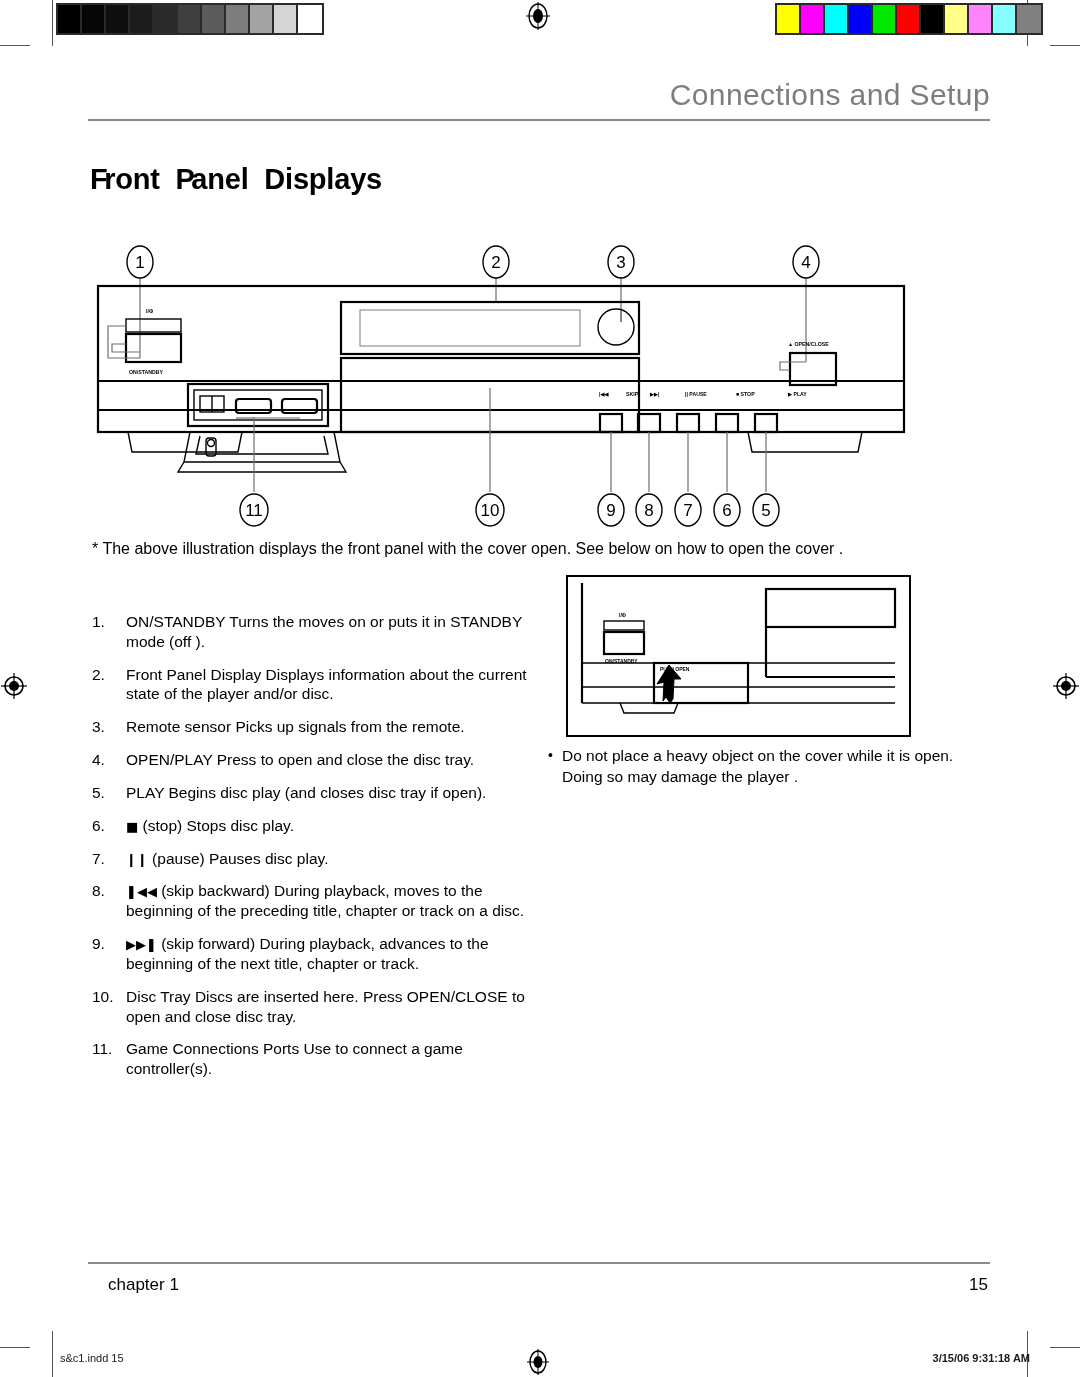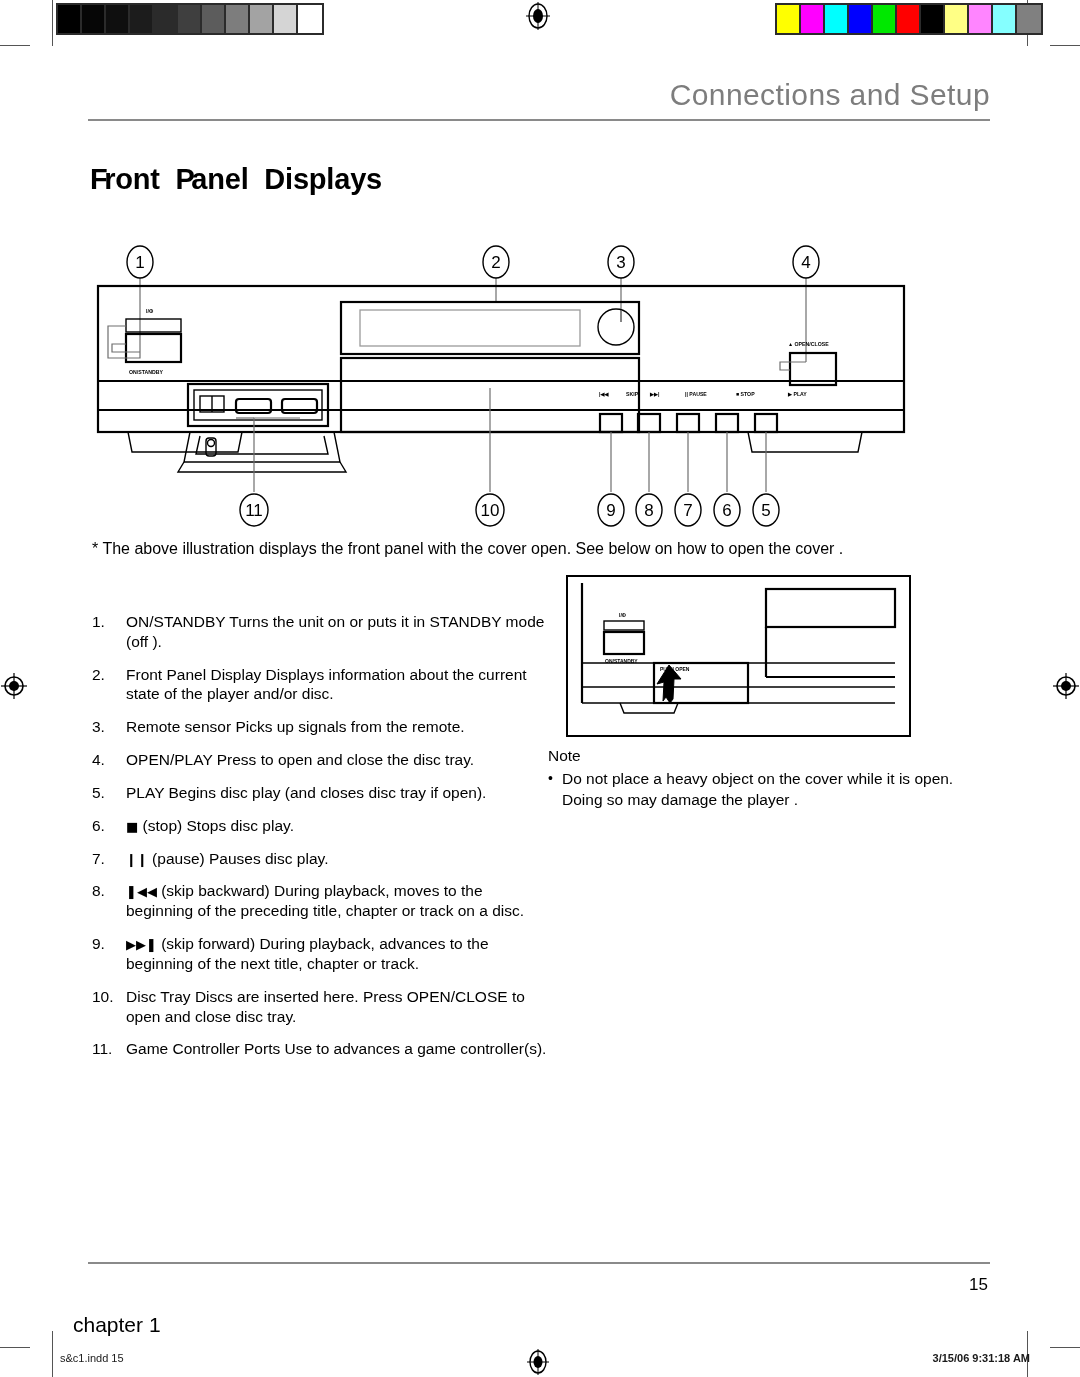--- a/index.html
+++ b/index.html
@@ -65,21 +65,21 @@
   #note-figure { position: absolute; left: 566px; top: 575px; width: 345px; height: 162px; border: 2px solid #000; }
   #note-figure svg { display: block; }
   #note-block { position: absolute; left: 548px; top: 746px; width: 420px; font-size: 15.5px; line-height: 1.35; }
   #note-heading { margin-bottom: 2px; }
   #note-body { display: flex; }
   #note-bullet { flex: 0 0 14px; font-size: 14px; line-height: 1.4; }
   #note-text { flex: 1; }
 
   
   #footer-rule { position: absolute; left: 88px; top: 1262px; width: 902px; height: 2px; background: #8a8a8a; }
-  #footer-left { position: absolute; left: 73px; top: 1275px; font-size: 21px; margin-top: 38px; }
+  #footer-left { position: absolute; left: 108px; top: 1275px; font-size: 17px; }
   #footer-right { position: absolute; right: 92px; top: 1275px; font-size: 17px; }
 
   
   #slug-left { position: absolute; left: 60px; top: 1352px; font-size: 11px; color: #1a1a1a; }
   #slug-right { position: absolute; right: 50px; top: 1352px; font-size: 11px; color: #1a1a1a; font-weight: bold; }
 </style>
 </head>
 <body>
 
 <div class="page">
@@ -303,21 +303,21 @@
       </g>
     </svg>
   </div>
 
   <div id="figure-caption">* The above illustration displays the front panel with the cover open. See below on how to open the cover .</div>
 
   <div id="controls-list">
 
     <div class="li-row">
       <div class="li-num">1.</div>
-      <div class="li-text tight">ON/STANDBY  Turns the unit on or puts it in STANDBY mode (off ).</div>
+      <div class="li-text tight">ON/STANDBY  Turns the moves on or puts it in STANDBY mode (off ).</div>
     </div>
 
     <div class="li-row">
       <div class="li-num">2.</div>
       <div class="li-text tight">Front Panel Display  Displays information about the current state of the player and/or disc.</div>
     </div>
 
     <div class="li-row">
       <div class="li-num">3.</div>
       <div class="li-text tight">Remote sensor  Picks up signals from the remote.</div>
@@ -353,21 +353,21 @@
       <div class="li-text"><span class="gl">▶▶❚</span> <span>(skip forward)  During playback, advances to the beginning of  the next title, chapter or track.</span></div>
     </div>
 
     <div class="li-row">
       <div class="li-num">10.</div>
       <div class="li-text tight">Disc Tray  Discs are inserted here. Press OPEN/CLOSE to open and close disc tray.</div>
     </div>
 
     <div class="li-row">
       <div class="li-num">11.</div>
-      <div class="li-text tight">Game Controller Ports  Use to advances a game controller(s).</div>
+      <div class="li-text tight">Game Connections Ports  Use to connect a game controller(s).</div>
     </div>
 
   </div>
 
   <div id="note-figure">
     <svg width="341" height="158" viewBox="0 0 341 158">
       <defs>
         <style>
           .nb { fill:none; stroke:#000; stroke-width:2.2; }
           .nbt { fill:none; stroke:#000; stroke-width:1.4; }
@@ -400,21 +400,20 @@
 
       <g>
         <path d="M102,126 L98,120 L95,124 L96,105 L89,107 L101,88 L113,102 L106,102 L105,122 Z" fill="#000" stroke="#000" stroke-width="1"></path>
       </g>
 
       <path class="nbt" d="M52,126 L56,136 L106,136 L110,126"></path>
     </svg>
   </div>
 
   <div id="note-block">
-    <div id="note-heading">Note</div>
     <div id="note-body">
       <div id="note-bullet">•</div>
       <div id="note-text">Do not place a heavy object on the cover while it is open. Doing so may damage the player .</div>
     </div>
   </div>
 
   <div id="footer-rule"></div>
   <div id="footer-left">chapter  1</div>
   <div id="footer-right">15</div>
 

